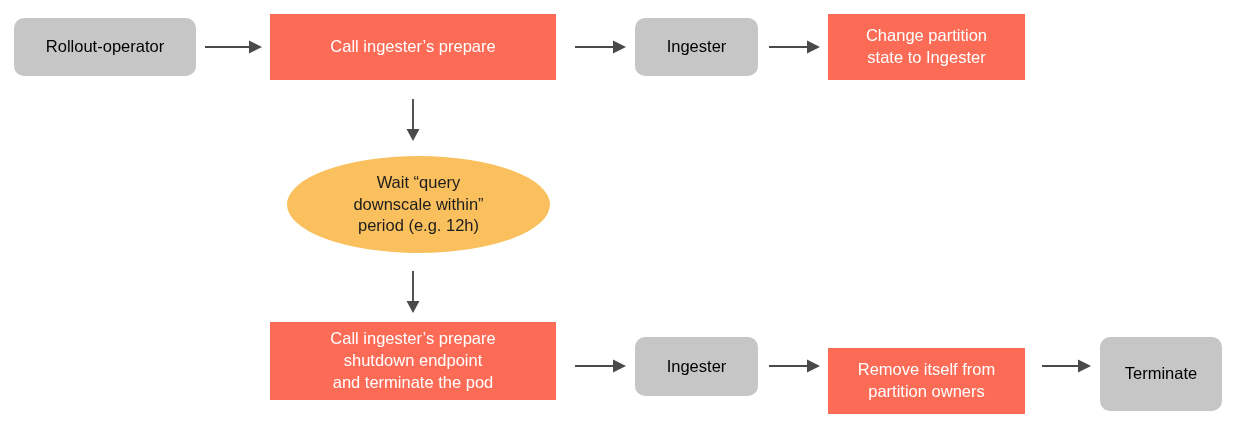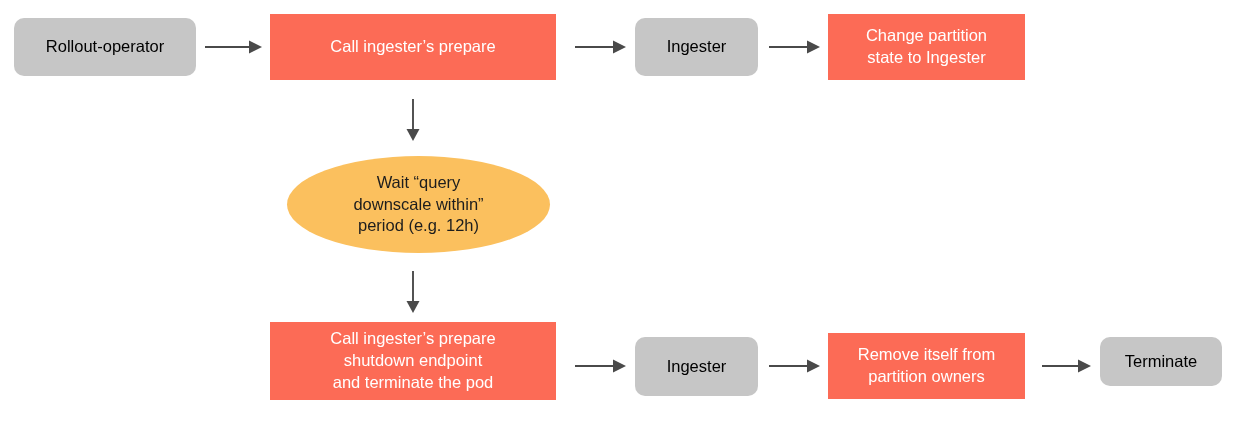--- a/index.html
+++ b/index.html
@@ -162,31 +162,31 @@
     <span class="txt">Ingester</span>
   </div>
 
   <div class="arrow" style="left:769px; top:356px;">
     <svg width="52" height="20" viewBox="0 0 52 20">
       <line x1="0" y1="10" x2="38" y2="10" stroke="#4a4a4a" stroke-width="1.9"></line>
       <polygon points="38,3.5 51,10 38,16.5" fill="#4a4a4a"></polygon>
     </svg>
   </div>
 
-  <div class="node action" style="left:828px; top:333px; width:197px; height:66px;">
+  <div class="node action" style="left:828px; top:348px; width:197px; height:66px;">
     <span class="txt">
       <b>Remove</b><span> itself from</span><br>
       <span>partition </span><b>owners</b>
     </span>
   </div>
 
   <div class="arrow" style="left:1042px; top:356px;">
     <svg width="50" height="20" viewBox="0 0 50 20">
       <line x1="0" y1="10" x2="36" y2="10" stroke="#4a4a4a" stroke-width="1.9"></line>
       <polygon points="36,3.5 49,10 36,16.5" fill="#4a4a4a"></polygon>
     </svg>
   </div>
 
-  <div class="node actor" style="left:1100px; top:337px; width:122px; height:49px;">
+  <div class="node actor" style="left:1100px; top:337px; width:122px; height:74px;">
     <span class="txt">Terminate</span>
   </div>
 
 </div>
 
 </body></html>

